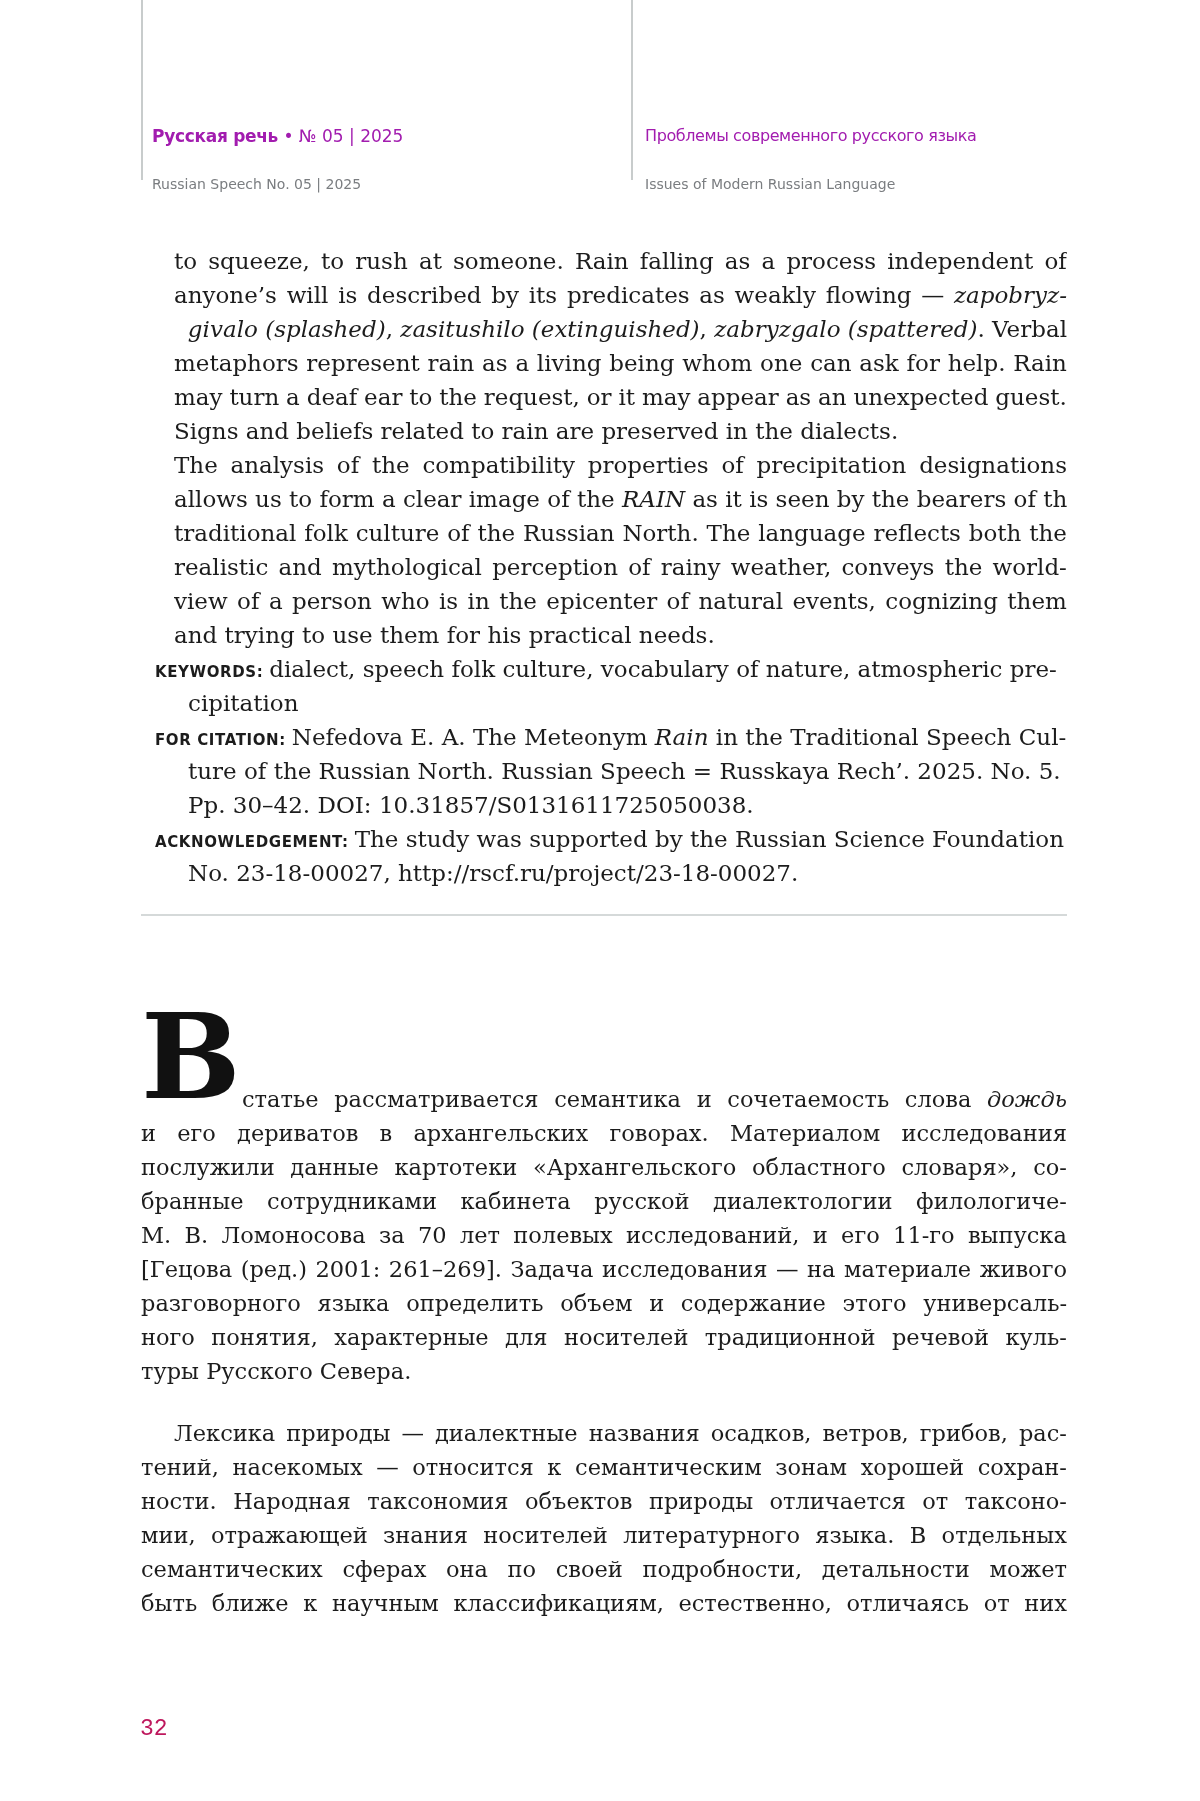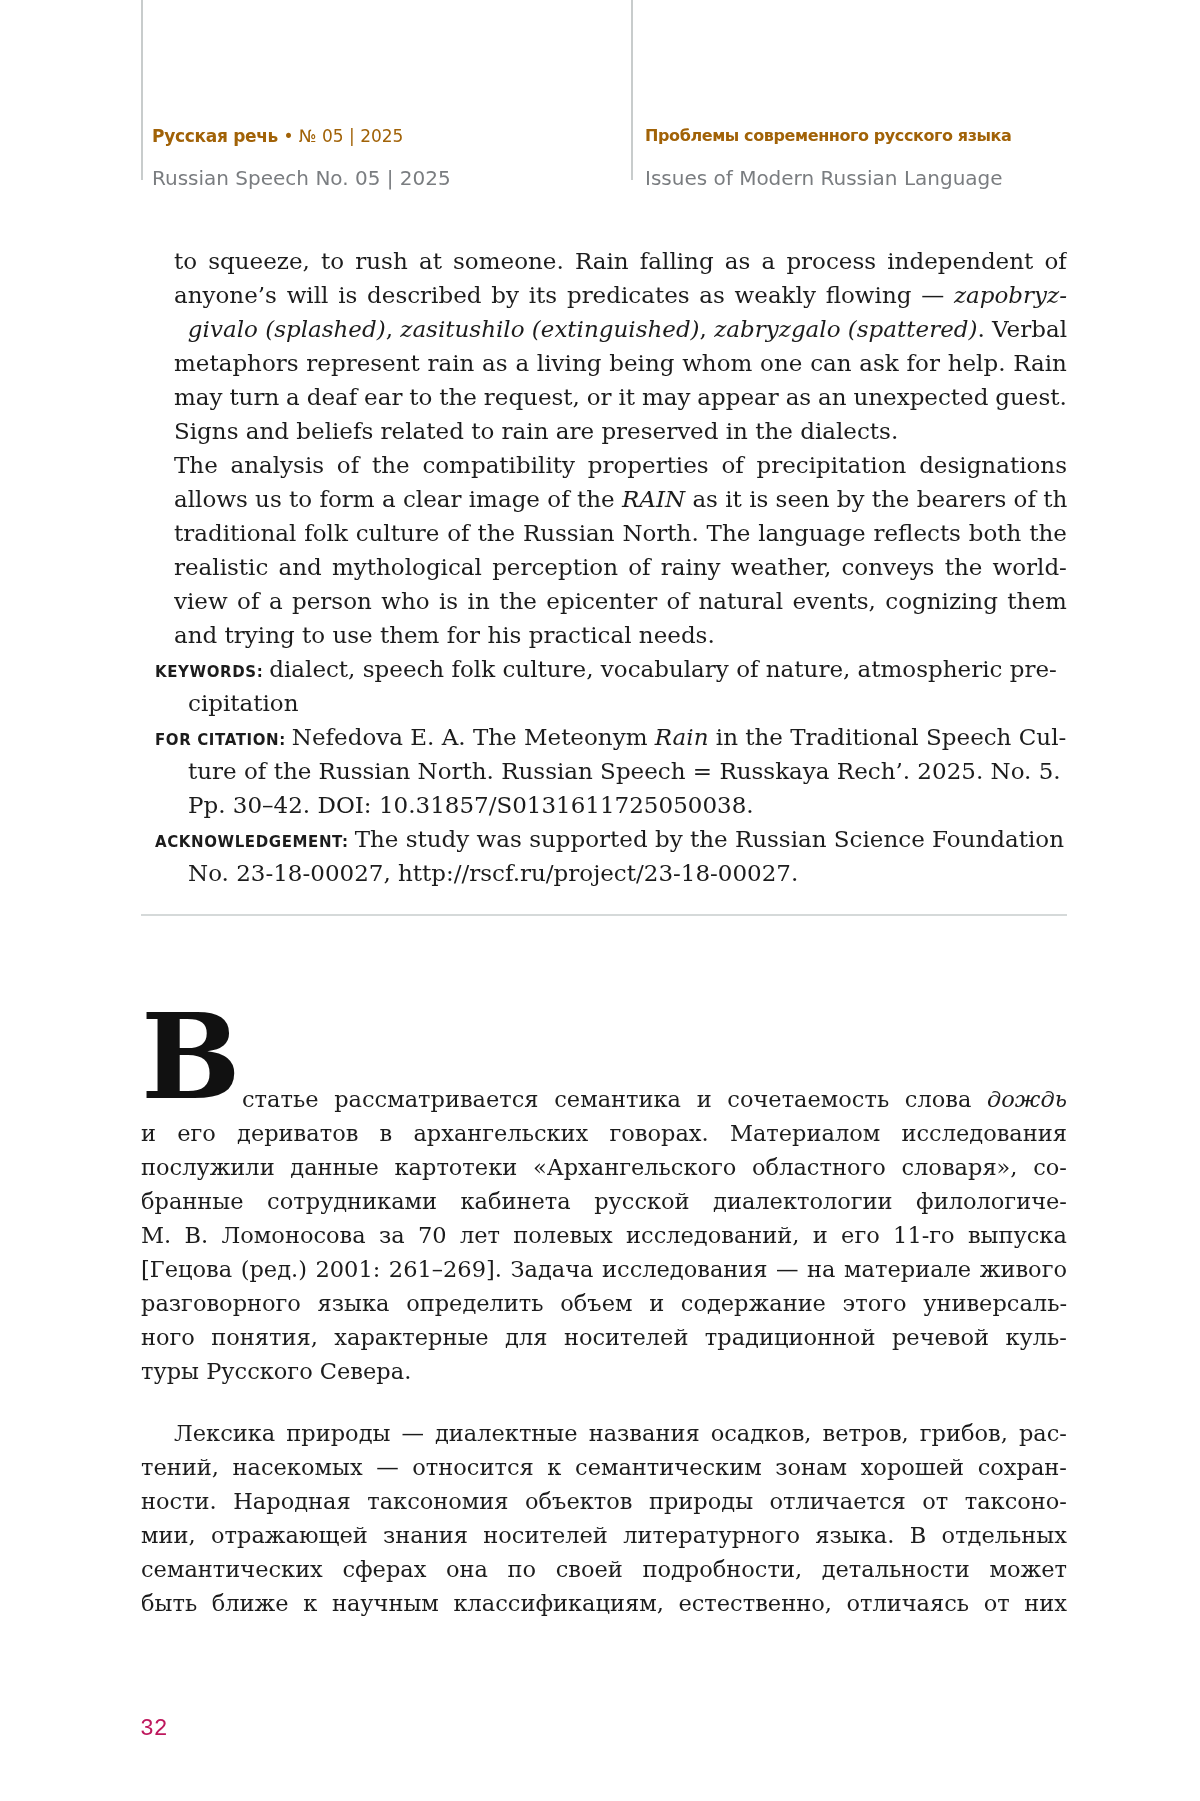--- a/index.html
+++ b/index.html
@@ -1,26 +1,26 @@
 <!DOCTYPE html>
 <html><head>
 <meta charset="utf-8">
 <style>
   html, body { margin: 0; padding: 0; background: #ffffff; }
   body { width: 1200px; height: 1801px; position: relative; overflow: hidden; color: #1c1c1c; }
   .vrule { position: absolute; top: 0; width: 2px; background: #c8cccc; }
   .vrule.left { left: 141px; height: 180px; }
   .vrule.right { left: 631px; height: 180px; }
   .hdr { position: absolute; font-family: "DejaVu Sans", sans-serif; white-space: nowrap; }
-  .hdr .l1 { font-size: 17px; color: #a16207; line-height: 22px; }
+  .hdr .l1 { font-size: 17px; color: #a21caf; line-height: 22px; }
   .hdr .l1 b { font-weight: bold; letter-spacing: -0.3px; }
-  .hdr .l2 { font-size: 20px; color: #7a7d80; line-height: 22px; margin-top: 20px; }
+  .hdr .l2 { font-size: 14px; color: #7a7d80; line-height: 22px; margin-top: 26px; }
   .hdr-left { left: 152px; top: 125px; }
   .hdr-right { left: 645px; top: 125px; }
-  .hdr-right .l1 { font-size: 16px; font-weight: bold; letter-spacing: -0.4px; }
+  .hdr-right .l1 { font-size: 16px; font-weight: normal; letter-spacing: -0.4px; text-align: right; }
 
   .abs-text { position: absolute; left: 174px; width: 893px; font-family: "DejaVu Serif", serif; font-size: 23px; color: #1c1c1c; }
   .ln { height: 34px; line-height: 34px; white-space: nowrap; display: flex; justify-content: space-between; overflow: hidden; }
   .ln.last { justify-content: flex-start; }
   .ln span.w { display: inline-block; }
   .ln.last span.w { margin-right: 6px; }
   .it { font-style: italic; }
   .meta { position: absolute; left: 155px; width: 926px; font-family: "DejaVu Serif", serif; font-size: 23px; color: #1c1c1c; }
   .meta .ln { padding-left: 33px; }
   .meta .ln.first { padding-left: 0; }

